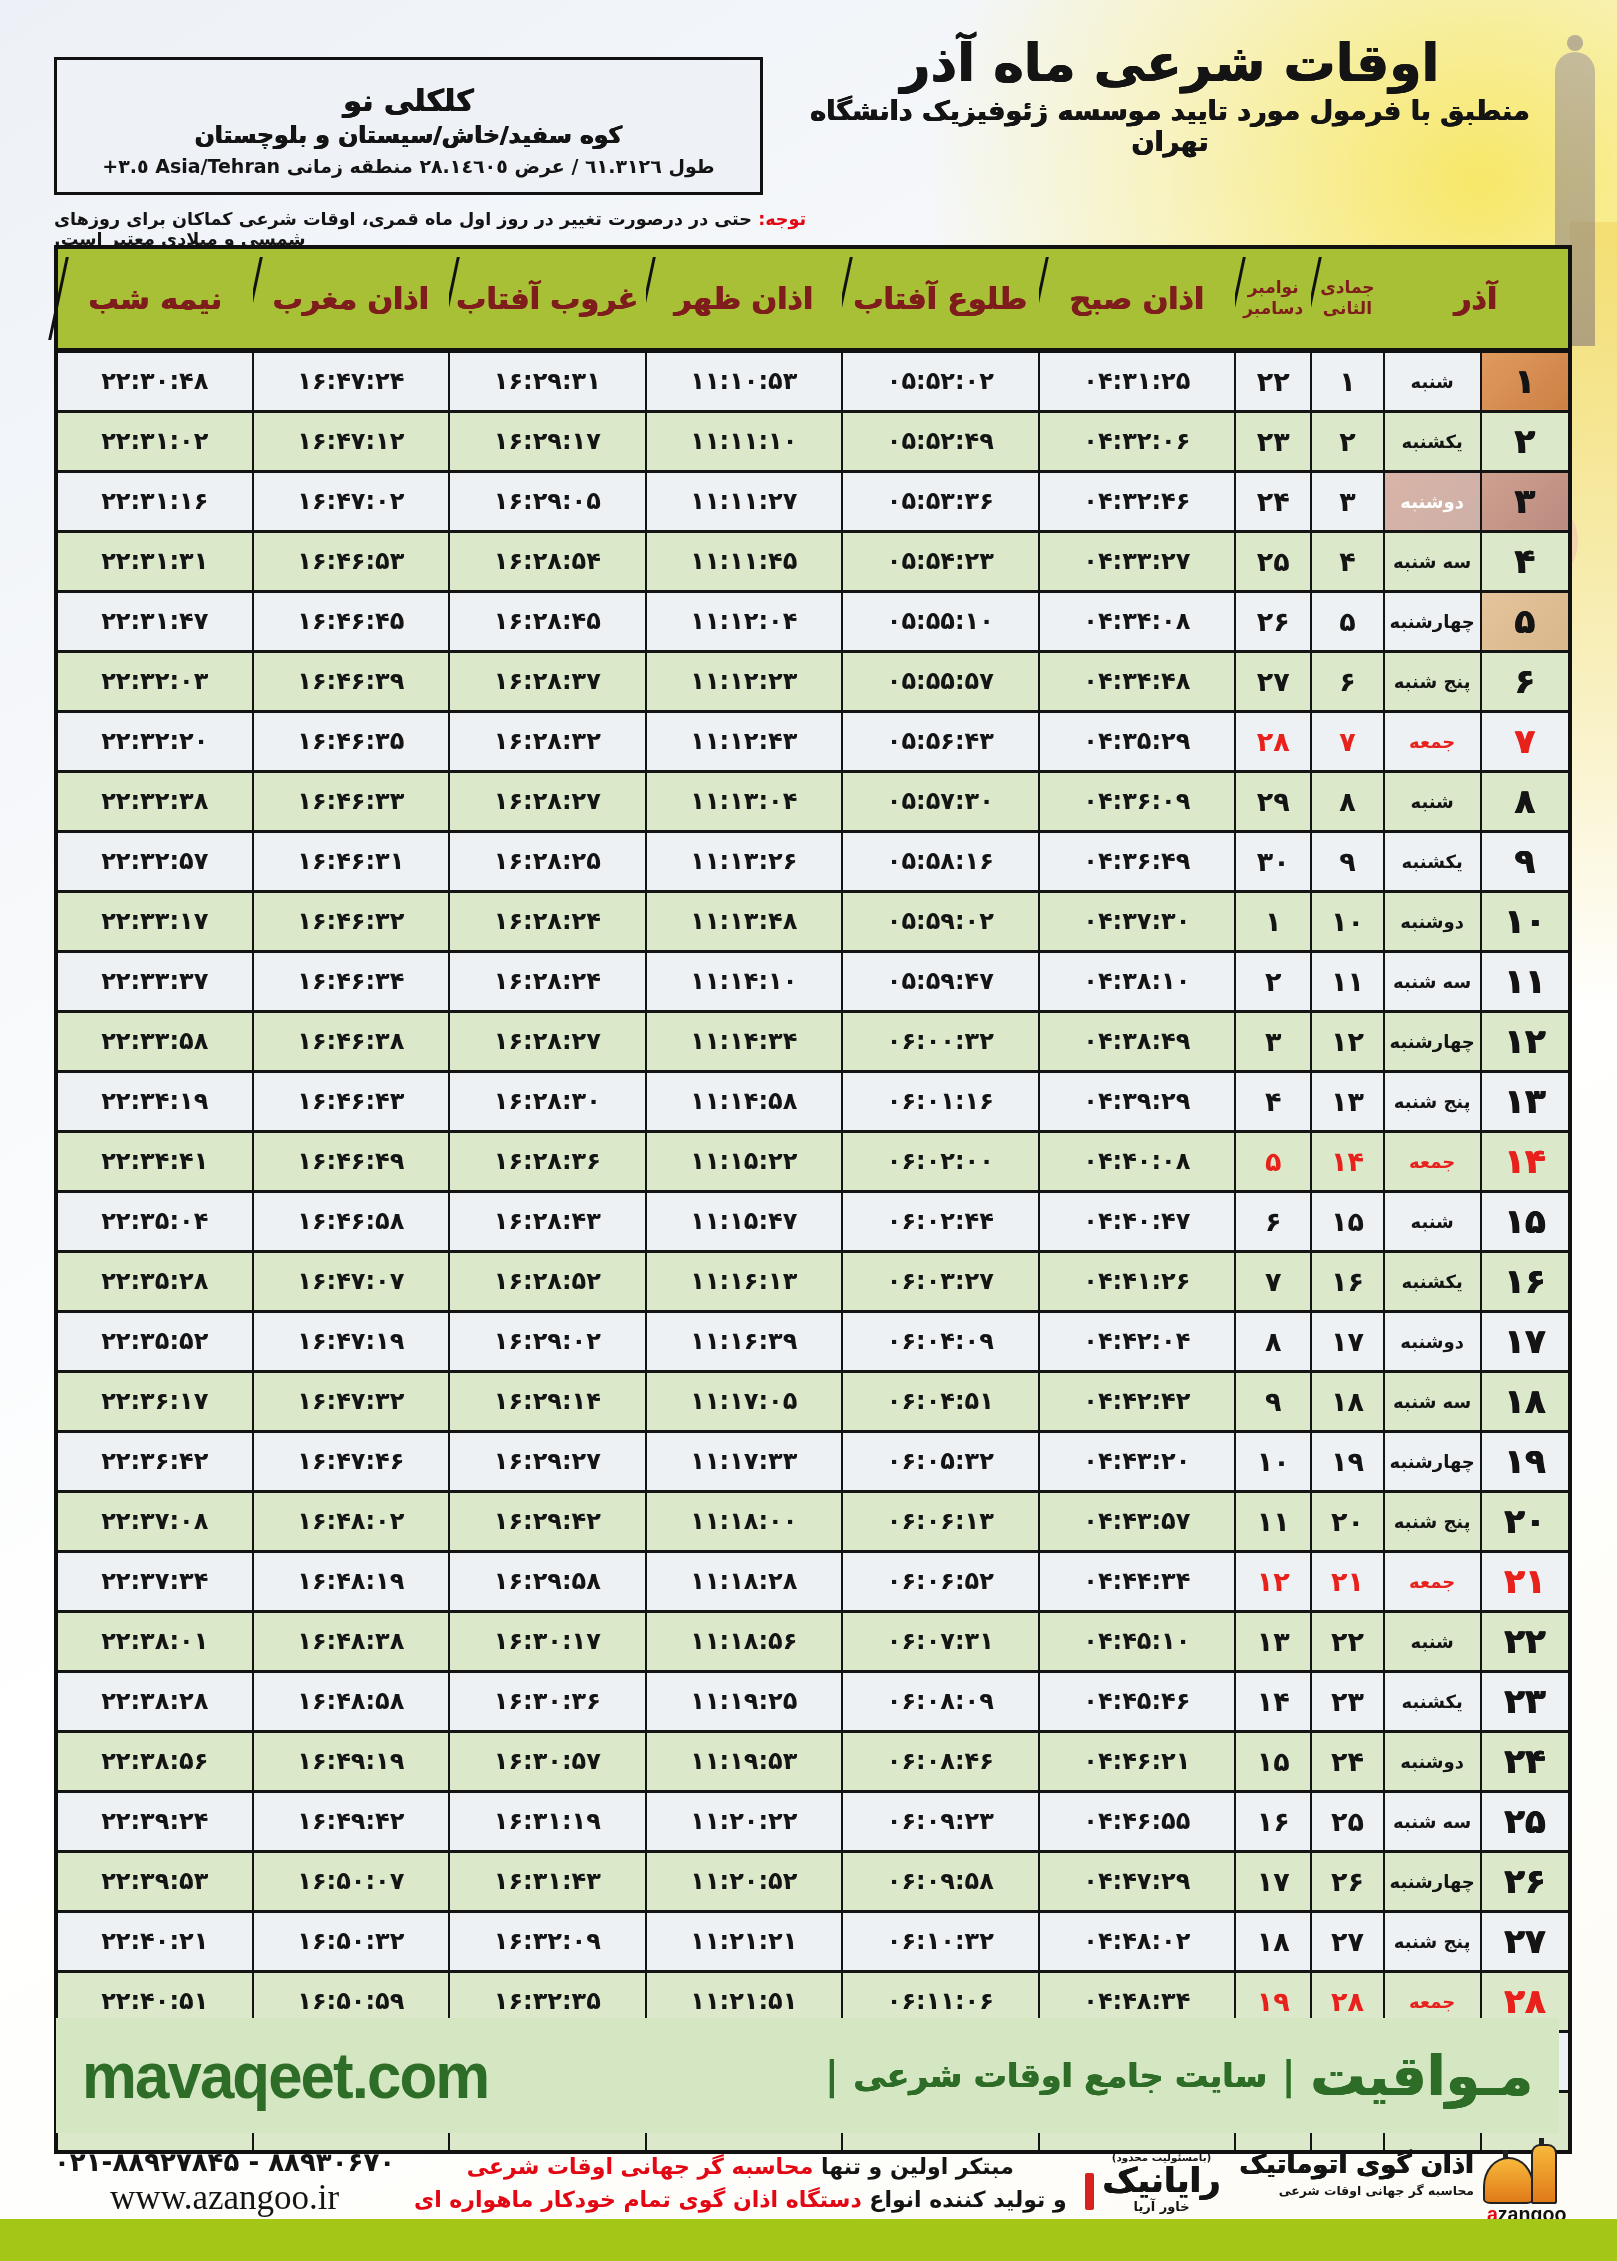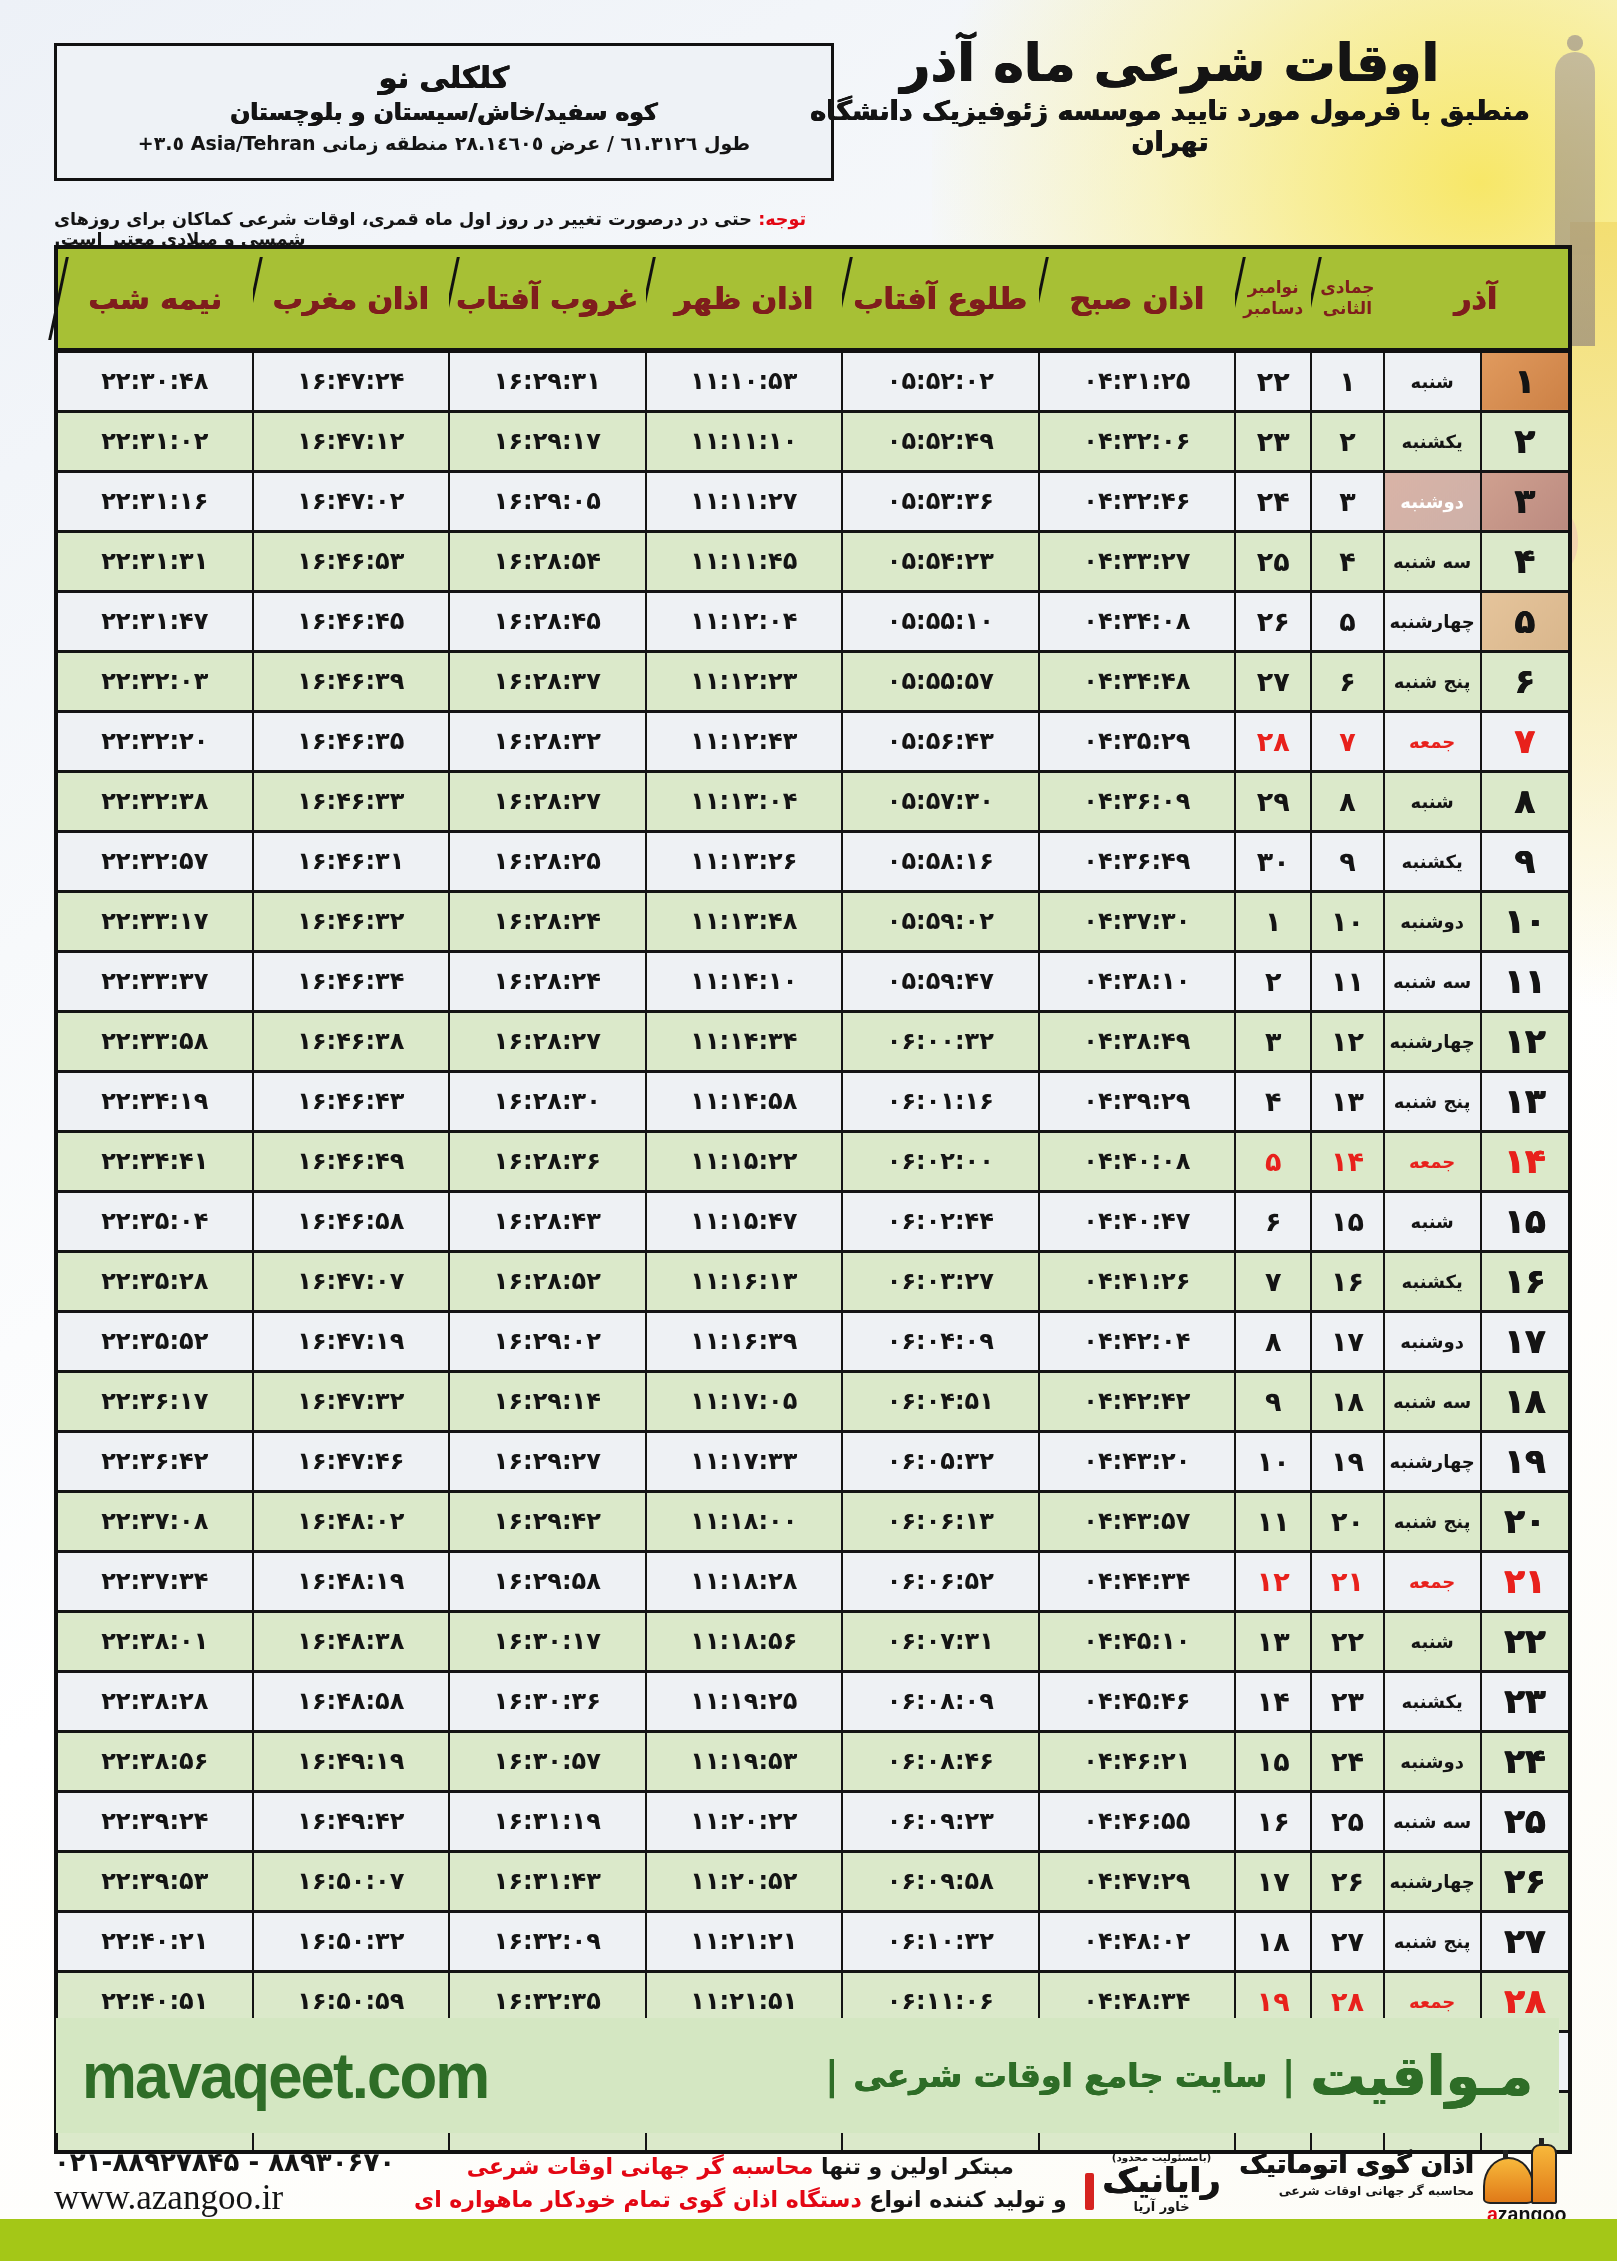--- a/index.html
+++ b/index.html
@@ -17,22 +17,22 @@
   .swirl{position:absolute;border:6.5px solid rgba(255,255,255,.55);border-radius:50%;pointer-events:none;}
   .swirl.s1{right:78px;top:281px;width:124px;height:124px;}
   .swirl.s2{right:39px;top:496px;width:78px;height:78px;border-color:rgba(235,170,190,.35);}
   .side-strip{position:absolute;right:0;top:222px;width:47px;height:783px;pointer-events:none;
     background:linear-gradient(#f2dc6d,#f7ecae 55%,rgba(255,255,255,0));opacity:.85;}
   .minaret-shape{position:absolute;right:22px;top:52px;width:40px;height:294px;opacity:.5;pointer-events:none;
     background:linear-gradient(#958a9d,#6f6377);border-radius:22px 22px 0 0;}
   .minaret-shape::before{content:"";position:absolute;top:-17px;left:12.4px;width:15.7px;height:15.7px;border-radius:50%;background:#7d7287;}
 
   
-  .info-box{position:absolute;left:55px;top:43px;width:780px;height:138px;box-sizing:border-box;
-    background:#eef2f6;border:3.3px solid #111;text-align:center;padding-top:14px;}
+  .info-box{position:absolute;left:55px;top:57px;width:709px;height:138px;box-sizing:border-box;
+    background:#eef2f6;border:3.3px solid #111;text-align:center;padding-top:23px;}
   .loc-name{font-size:30px;font-weight:bold;}
   .loc-region{font-size:23.5px;font-weight:bold;margin-top:2.6px;}
   .loc-coords{font-size:19px;font-weight:bold;margin-top:6.5px;}
 
   
   .title-block{position:absolute;left:770px;top:34px;width:802px;text-align:center;}
   .heavy{text-shadow:0.5px 0 currentColor,-0.5px 0 currentColor;}
   .main-title{font-size:52px;font-weight:bold;line-height:1.15;}
   .subtitle{font-size:27px;font-weight:bold;margin-top:1.3px;}
   .calendars{font-size:24px;font-weight:bold;margin-top:7.8px;}
@@ -93,21 +93,21 @@
   .az-text{text-align:right;margin-top:2.6px;}
   .az-fa{font-size:26px;font-weight:bold;}
   .az-fa-tag{font-size:12.4px;font-weight:bold;margin-top:3.9px;}
   .rayanik{text-align:center;position:relative;padding-left:17px;}
   .ry-note{font-size:10.4px;font-weight:bold;}
   .ry-name{font-size:34px;font-weight:bold;line-height:1.05;}
   .ry-bar{position:absolute;left:0;top:22px;width:9px;height:37px;background:#d6231f;border-radius:2px;}
   .ry-sub{font-size:13px;font-weight:bold;text-align:center;}
   .slogan{text-align:center;font-size:22px;font-weight:bold;line-height:1.5;}
   .slogan .red{color:#e30613;}
-  .contact{}
+  .contact{text-align:center;}
   .phones{font-size:26px;font-weight:bold;}
   .website{font-size:35px;font-family:"Liberation Serif",serif;margin-top:1.3px;}
 
   .bottom-strip{position:absolute;left:0;bottom:0;width:100%;height:42px;background:#a4c717;}
 </style>
 </head>
 <body>
 
 <div class="page">
 

